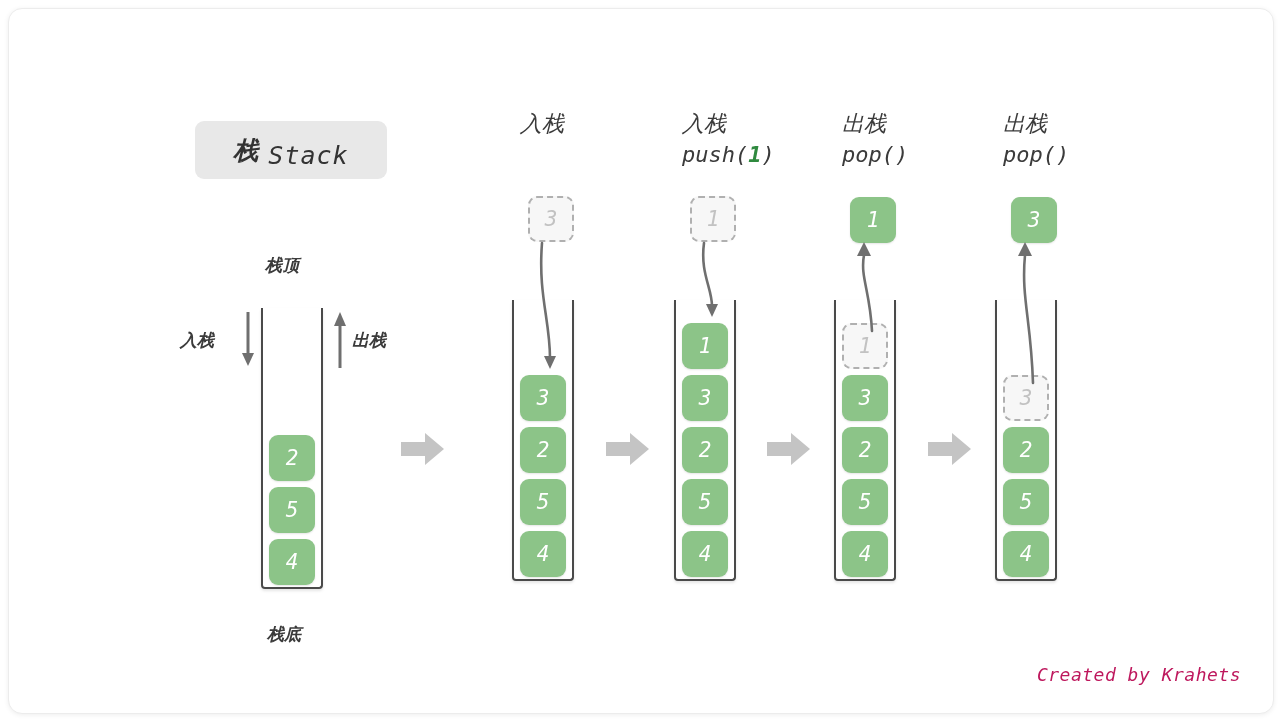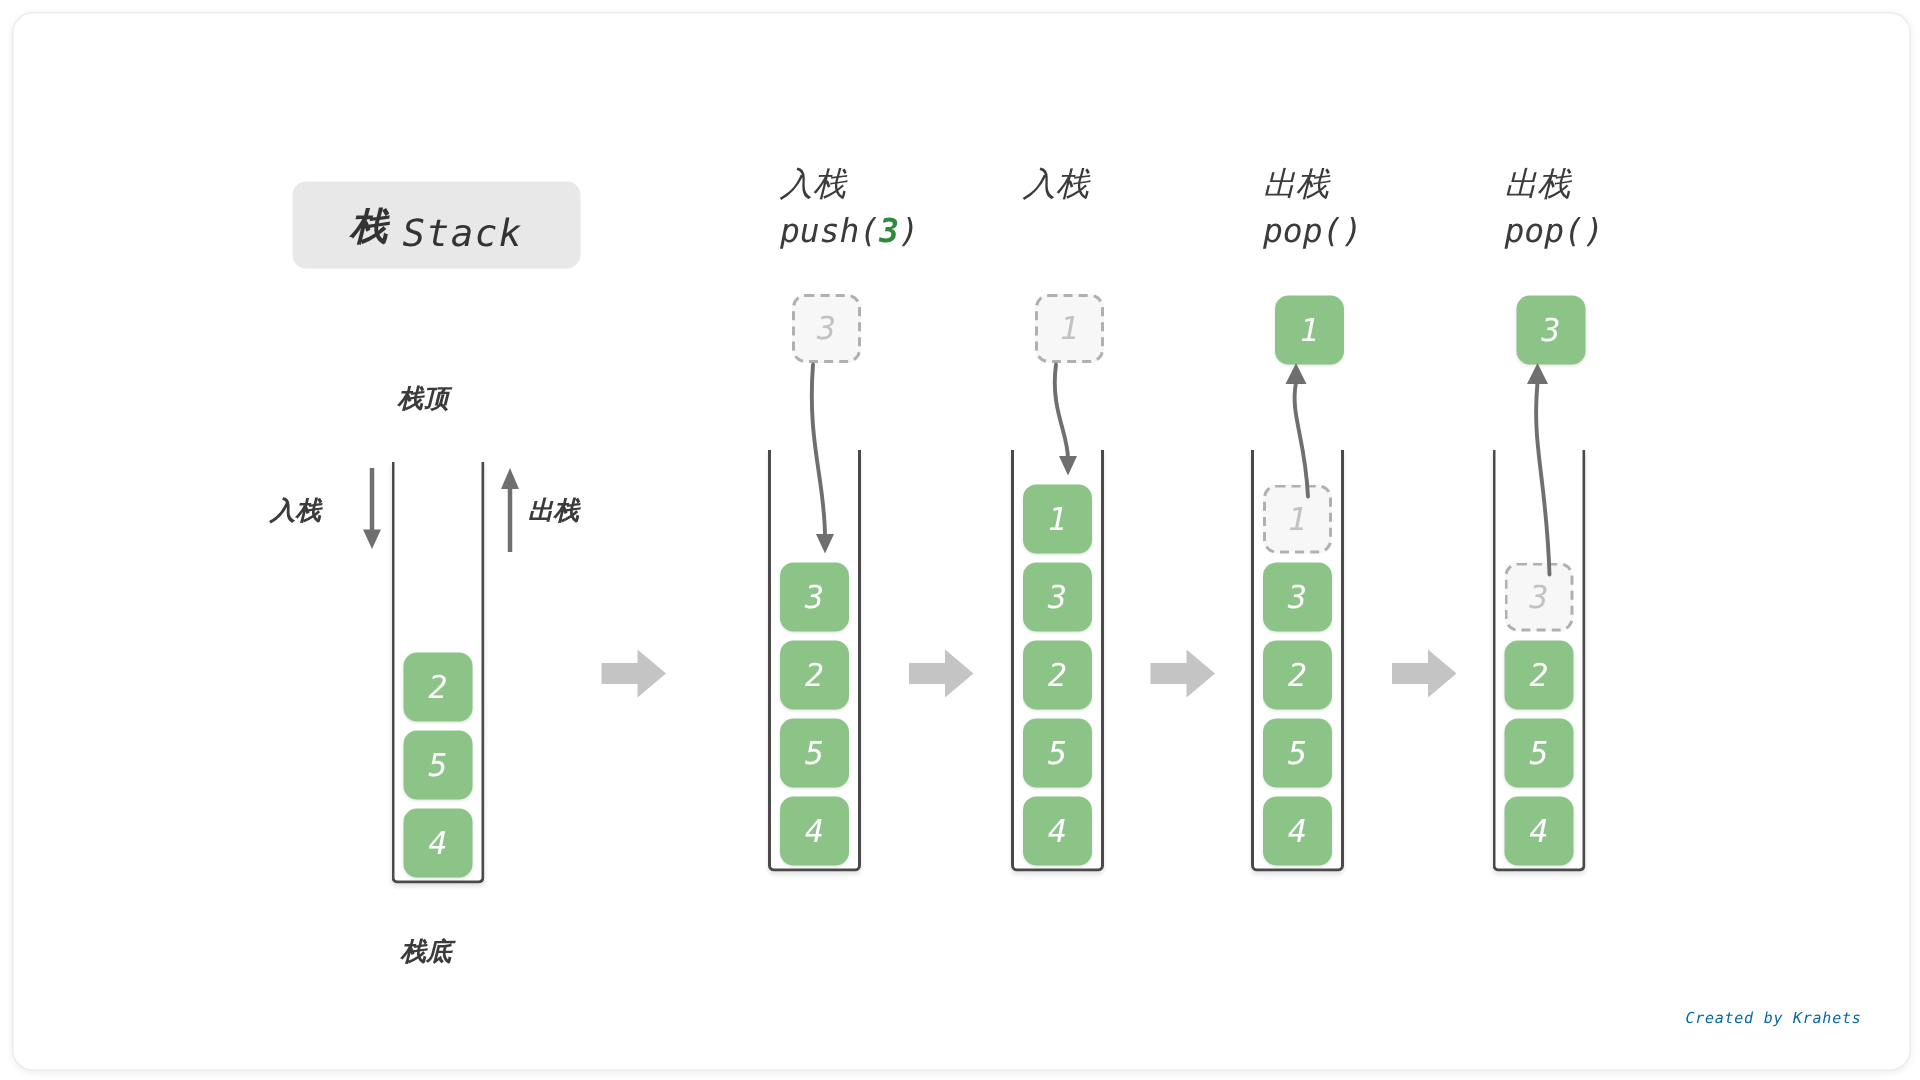--- a/index.html
+++ b/index.html
@@ -77,21 +77,21 @@
     border:2px dashed #b0b0b0;
   }
 
   
   .step-arrow{width:44px;height:36px;}
 
   
   #watermark{
     right:32px;bottom:28px;
     font-family:"DejaVu Sans Mono","Liberation Mono",monospace;
-    font-size:10px;color:#0369a1;letter-spacing:0.5px;
+    font-size:18px;color:#be185d;letter-spacing:0.5px;
     white-space:nowrap;
   }
 
   svg{display:block;overflow:visible;}
 </style>
 </head>
 <body>
 
 <div id="card">
 
@@ -143,38 +143,38 @@
           <polygon points="0,11 24,11 24,2 43,18 24,34 24,25 0,25" fill="#c4c4c4"></polygon>
         </svg>
       </div>
       <div class="abs step-arrow" style="left: 919px; top: 422px;">
         <svg width="44" height="36" viewBox="0 0 44 36">
           <polygon points="0,11 24,11 24,2 43,18 24,34 24,25 0,25" fill="#c4c4c4"></polygon>
         </svg>
       </div>
       <div class="abs col-head" style="left: 511px; top: 100px;">
         <div class="l1">入栈</div>
-        <div class="l2"><span>push(</span><span class="num">3</span><span>)</span></div>
       </div>
       <div class="abs cell ghost" style="left: 519px; top: 187px;">3</div>
       <div class="abs stack" style="left: 503px; top: 291px;"></div>
       <div class="abs" style="left: 511px; top: 291px; width: 46px; height: 281px;">
         <div class="cell filled" style="position: absolute; left: 0px; top: 75px;">3</div>
         <div class="cell filled" style="position: absolute; left: 0px; top: 127px;">2</div>
         <div class="cell filled" style="position: absolute; left: 0px; top: 179px;">5</div>
         <div class="cell filled" style="position: absolute; left: 0px; top: 231px;">4</div>
       </div>
       <div class="abs" style="left: 515px; top: 232px;">
         <svg width="60" height="148" viewBox="0 0 60 148">
           <path d="M 18 2 C 14 53.76, 26 79.36, 26 117" stroke="#6f6f6f" stroke-width="2.6" fill="none" stroke-linecap="round"></path>
           <polygon points="26,128 20,115 32,115" fill="#6f6f6f"></polygon>
         </svg>
       </div>
       <div class="abs col-head" style="left: 673px; top: 100px;">
         <div class="l1">入栈</div>
+        <div class="l2"><span>push(</span><span class="num">1</span><span>)</span></div>
       </div>
       <div class="abs cell ghost" style="left: 681px; top: 187px;">1</div>
       <div class="abs stack" style="left: 665px; top: 291px;"></div>
       <div class="abs" style="left: 673px; top: 291px; width: 46px; height: 281px;">
         <div class="cell filled" style="position: absolute; left: 0px; top: 23px;">1</div>
         <div class="cell filled" style="position: absolute; left: 0px; top: 75px;">3</div>
         <div class="cell filled" style="position: absolute; left: 0px; top: 127px;">2</div>
         <div class="cell filled" style="position: absolute; left: 0px; top: 179px;">5</div>
         <div class="cell filled" style="position: absolute; left: 0px; top: 231px;">4</div>
       </div>

